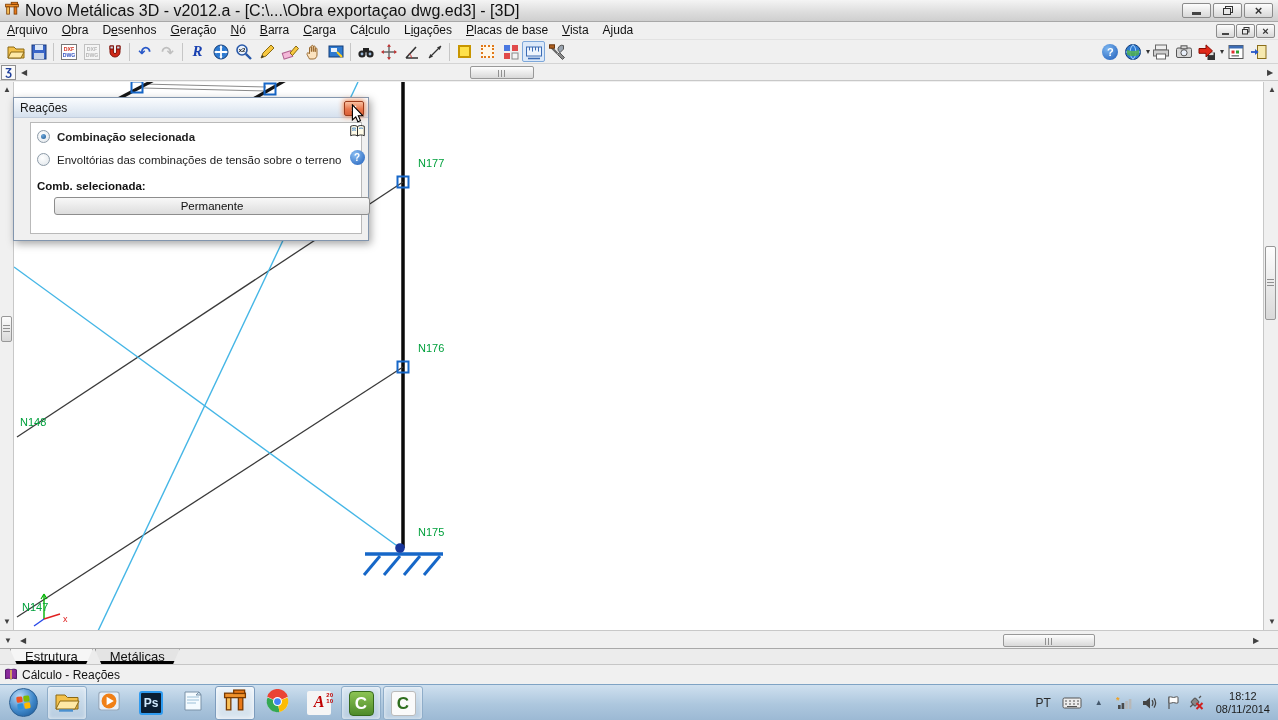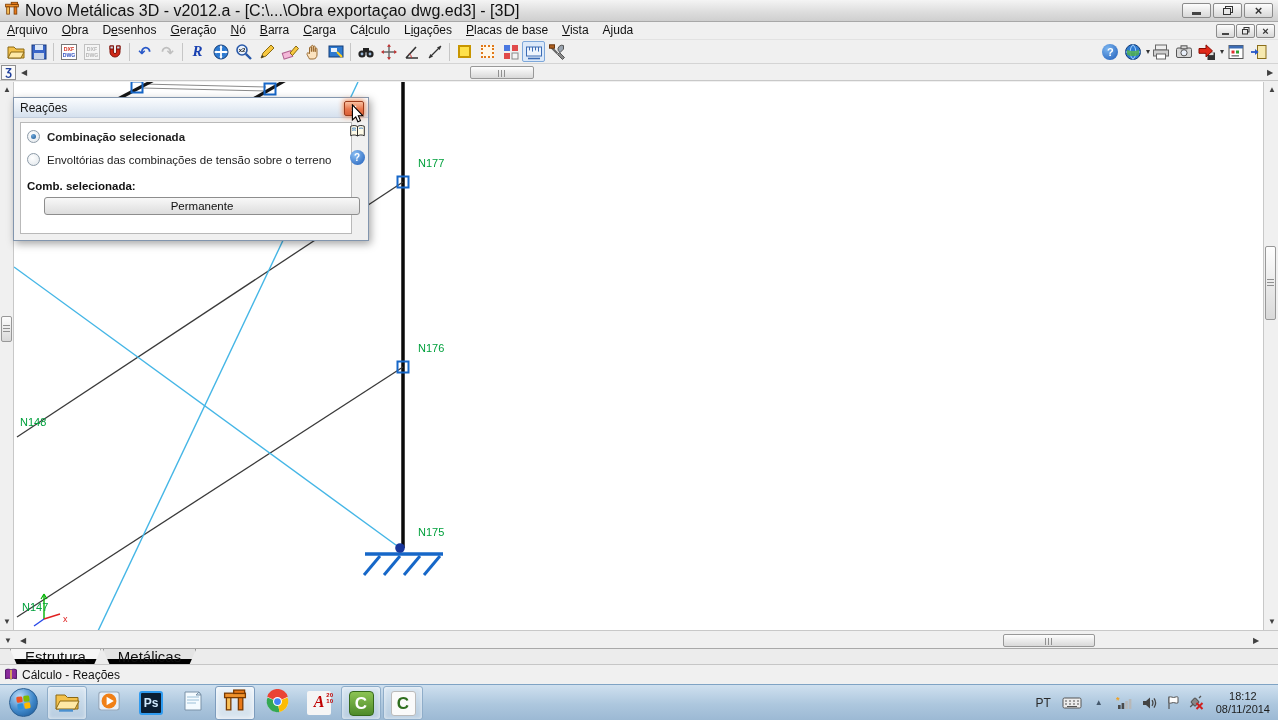--- a/index.html
+++ b/index.html
@@ -64,42 +64,42 @@
   .canvas svg { position:absolute; left:0; top:0; }
 
   
   .dialog { position:absolute; left:13px; top:97px; width:356px; height:144px; background:#f0f0f0;
     border:1px solid #8295ad; box-shadow:2px 3px 8px rgba(0,0,0,.35); z-index:50; }
   .dlg-title { height:20px; background:linear-gradient(#fafcfe,#d6e1ee); border-bottom:1px solid #c3cedd;
     display:flex; align-items:center; padding:0 6px; font-size:12px; color:#1a1a1a; }
   .dlg-close { position:absolute; right:4px; top:3px; width:20px; height:15px; border:1px solid #9c3c1c; border-radius:2px;
     background:linear-gradient(#f9c0a0,#e8764c 55%,#d95f36); color:#fff; font-size:10px; font-weight:bold; text-align:center;
     line-height:13px; box-shadow:0 0 5px 1px rgba(243,130,70,.9); }
-  .dlg-body { position:absolute; left:6px; top:24px; width:332px; height:112px; background:#fff;
+  .dlg-body { position:absolute; left:16px; top:24px; width:332px; height:112px; background:#fff;
     border:1px solid #b9b9b9; padding:5px 6px; }
   .radio-row { display:flex; align-items:center; height:17px; margin-bottom:6px; font-size:11.5px; color:#222; }
   .radio { width:13px; height:13px; border-radius:50%; margin-right:7px; flex:none;
     background:radial-gradient(circle at 40% 35%,#ffffff,#dfe5ea); border:1px solid #8d9ba8; position:relative; }
   .radio.sel::after { content:""; position:absolute; left:3px; top:3px; width:5px; height:5px; border-radius:50%;
     background:radial-gradient(circle at 35% 30%,#6ea6d8,#1c5a96); }
   .radio-row.bold { font-weight:bold; }
   .dlg-sep { height:1px; background:#d8d8d8; border-bottom:1px solid #fff; margin:2px 0 5px; }
   .dlg-sub { font-size:11.5px; font-weight:bold; color:#111; margin-bottom:5px; }
   .dlg-btn { width:316px; height:18px; margin-left:17px; border:1px solid #8d8d8d; border-radius:3px;
     background:linear-gradient(#f8f8f8,#dddddd); font-size:11.5px; color:#111; text-align:center; line-height:16px; }
   .dlg-icons { position:absolute; right:2px; top:26px; width:18px; display:flex; flex-direction:column; align-items:center; }
   .dlg-help { width:15px; height:15px; border-radius:50%; margin-top:8px;
     background:radial-gradient(circle at 35% 30%,#8cc0f4,#1c5bb8); color:#fff; font-size:10px; font-weight:bold;
     text-align:center; line-height:15px; }
 
   
   .tabrow { position:absolute; left:0; top:648px; width:1278px; height:16px; background:#ececec;
     border-top:1px solid #a9a9a9; display:flex; padding-left:10px; }
-  .tab { height:16px; padding:0 14px; margin-right:2px; font-size:15px; color:#111; line-height:15px;
-    background:#e4e4e4; border-left:1px solid #8f8f8f; border-right:1px solid #8f8f8f; border-bottom:6px solid #000000;
+  .tab { height:16px; padding:0 14px; margin-right:2px; font-size:13px; color:#111; line-height:15px;
+    background:#e4e4e4; border-left:1px solid #8f8f8f; border-right:1px solid #8f8f8f; border-bottom:4px solid #000000;
     clip-path:polygon(0 0,100% 0,calc(100% - 7px) 100%,7px 100%); }
   .tab.active { background:#f6f6f6; font-weight:normal; }
   .statusbar { position:absolute; left:0; top:664px; width:1278px; height:20px; background:#f0f0f0;
     border-top:1px solid #c6c6c6; display:flex; align-items:center; padding:0 4px; font-size:12px; color:#111; }
   .statusbar svg { margin-right:4px; }
 
   
   .watermark { position:absolute; left:1078px; top:540px; width:170px; height:142px; z-index:6; pointer-events:none;
     text-align:center; }
   .wm-line1 { font-size:14px; font-weight:bold; color:#9a9a9a; letter-spacing:-.3px; transform:scaleX(.95); margin-top:2px; }

